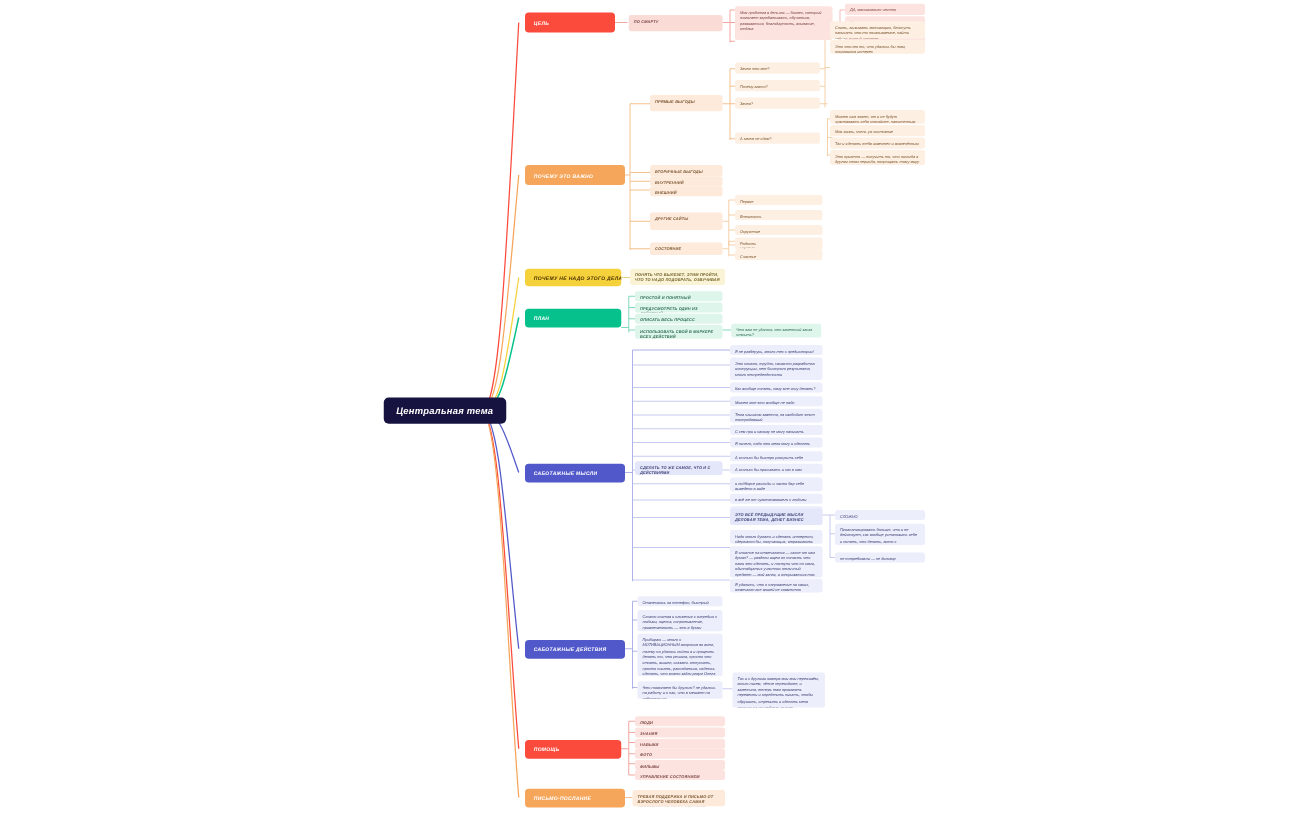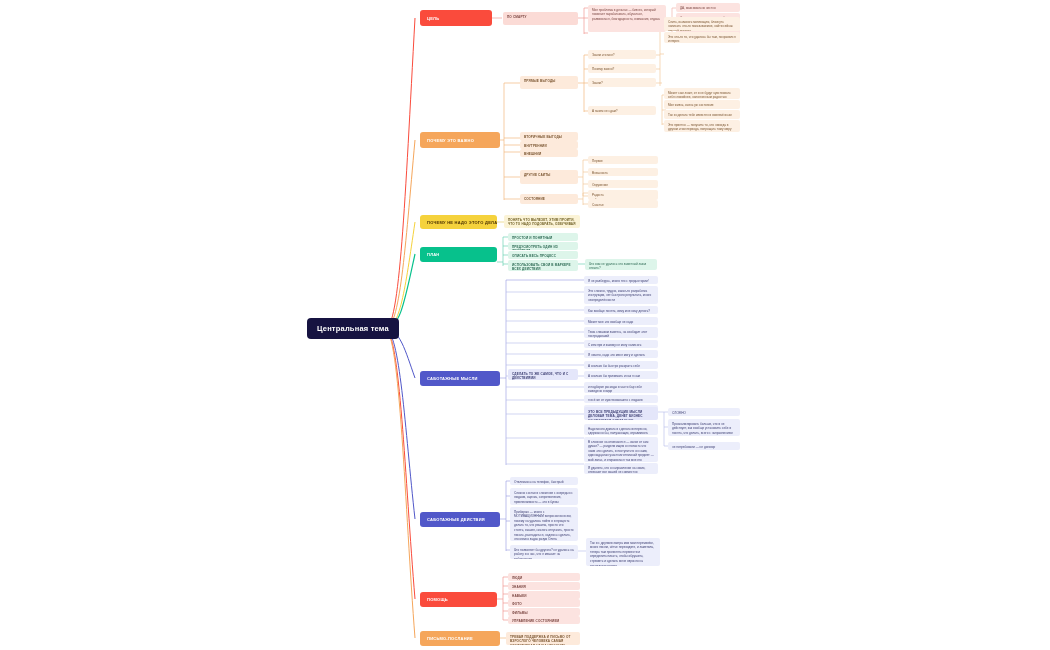--- a/index.html
+++ b/index.html
@@ -4,21 +4,21 @@
 <style>
   * { box-sizing: border-box; }
   html, body { margin:0; padding:0; }
   body {
     width:1050px; height:650px;
     background:#ffffff;
     font-family:"Liberation Sans", sans-serif;
     overflow:hidden;
     position:relative;
   }
-  #canvas { position:absolute; left:0; top:0; width:1050px; height:522px; }
+  #canvas { position:absolute; left:0; top:0; width:1050px; height:522px;font-style:italic; }
   svg.links { position:absolute; left:0; top:0; width:1050px; height:650px; pointer-events:none; }
 
   .node { position:absolute; border-radius:3px; }
 
   
   .central {
     background:#161341; color:#ffffff;
     font-size:7.5px; font-weight:bold; letter-spacing:.2px;
     padding:6px 10px; border-radius:4px;
     white-space:nowrap;

